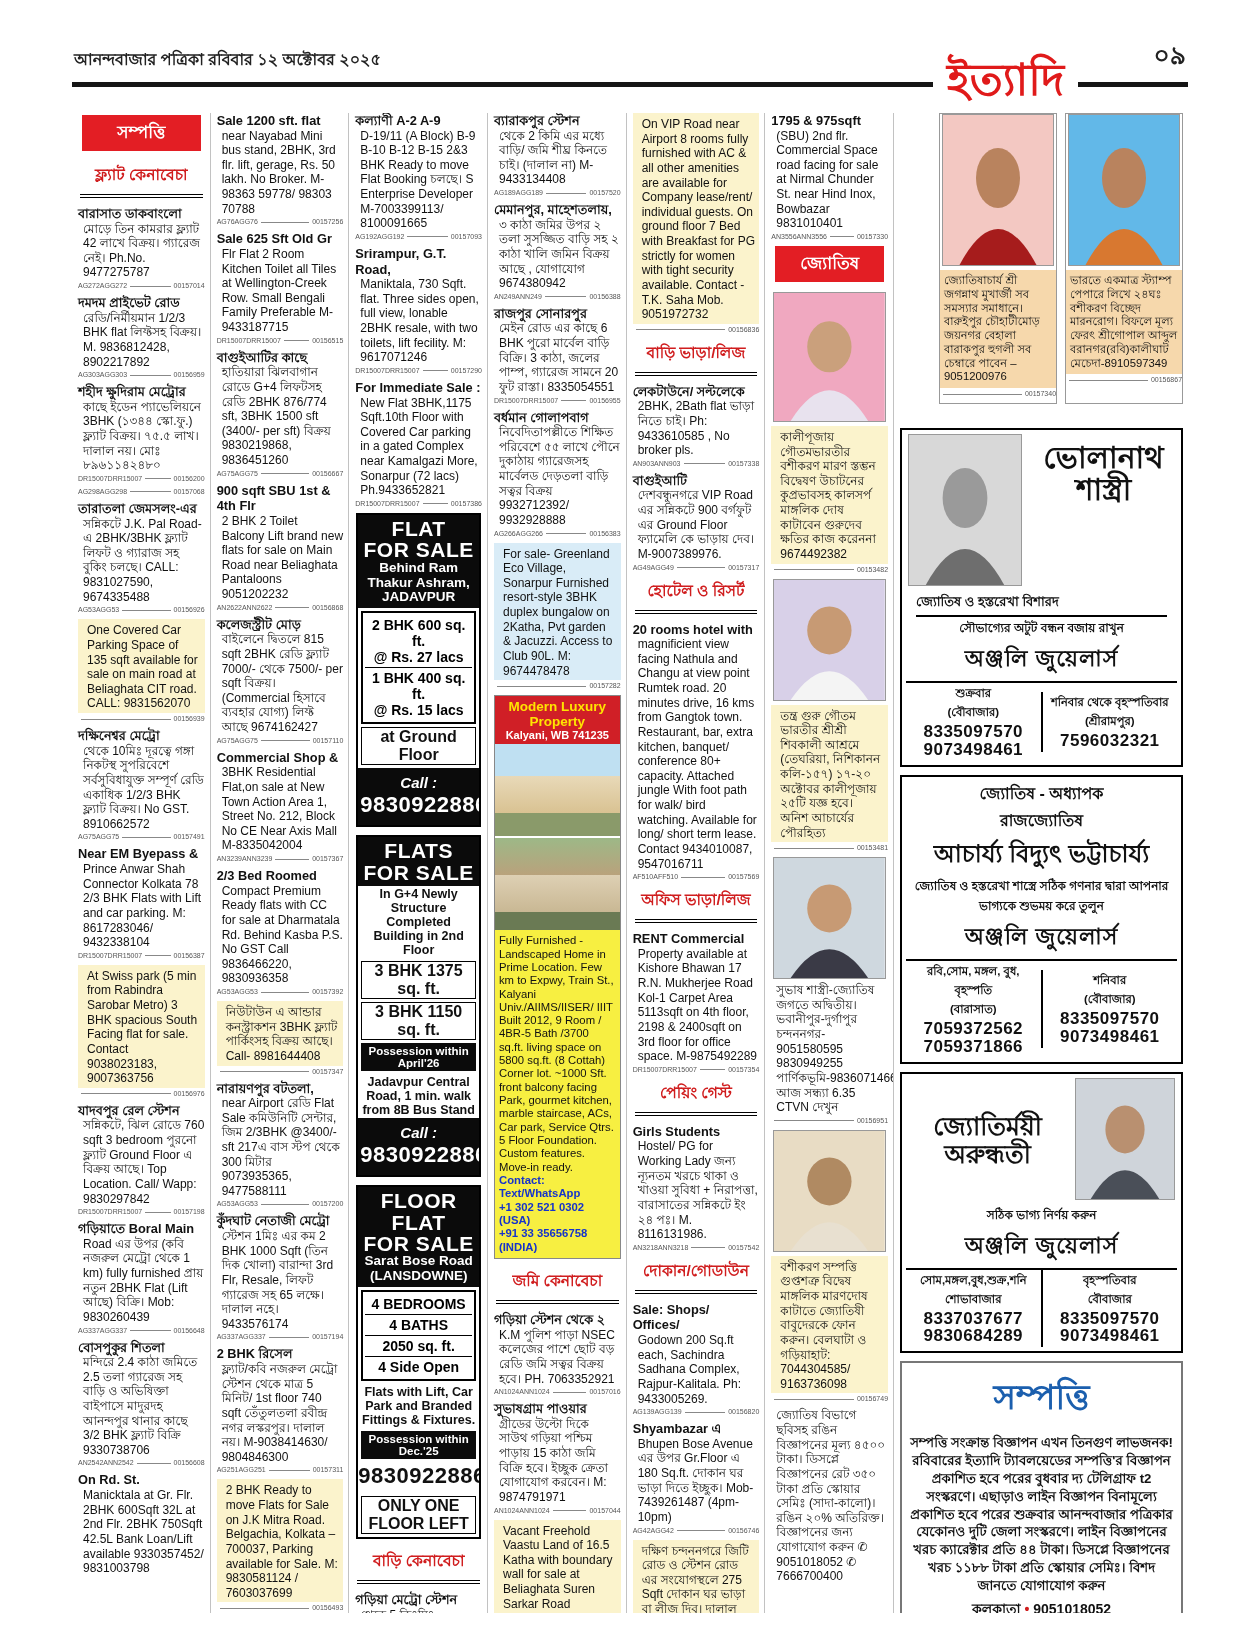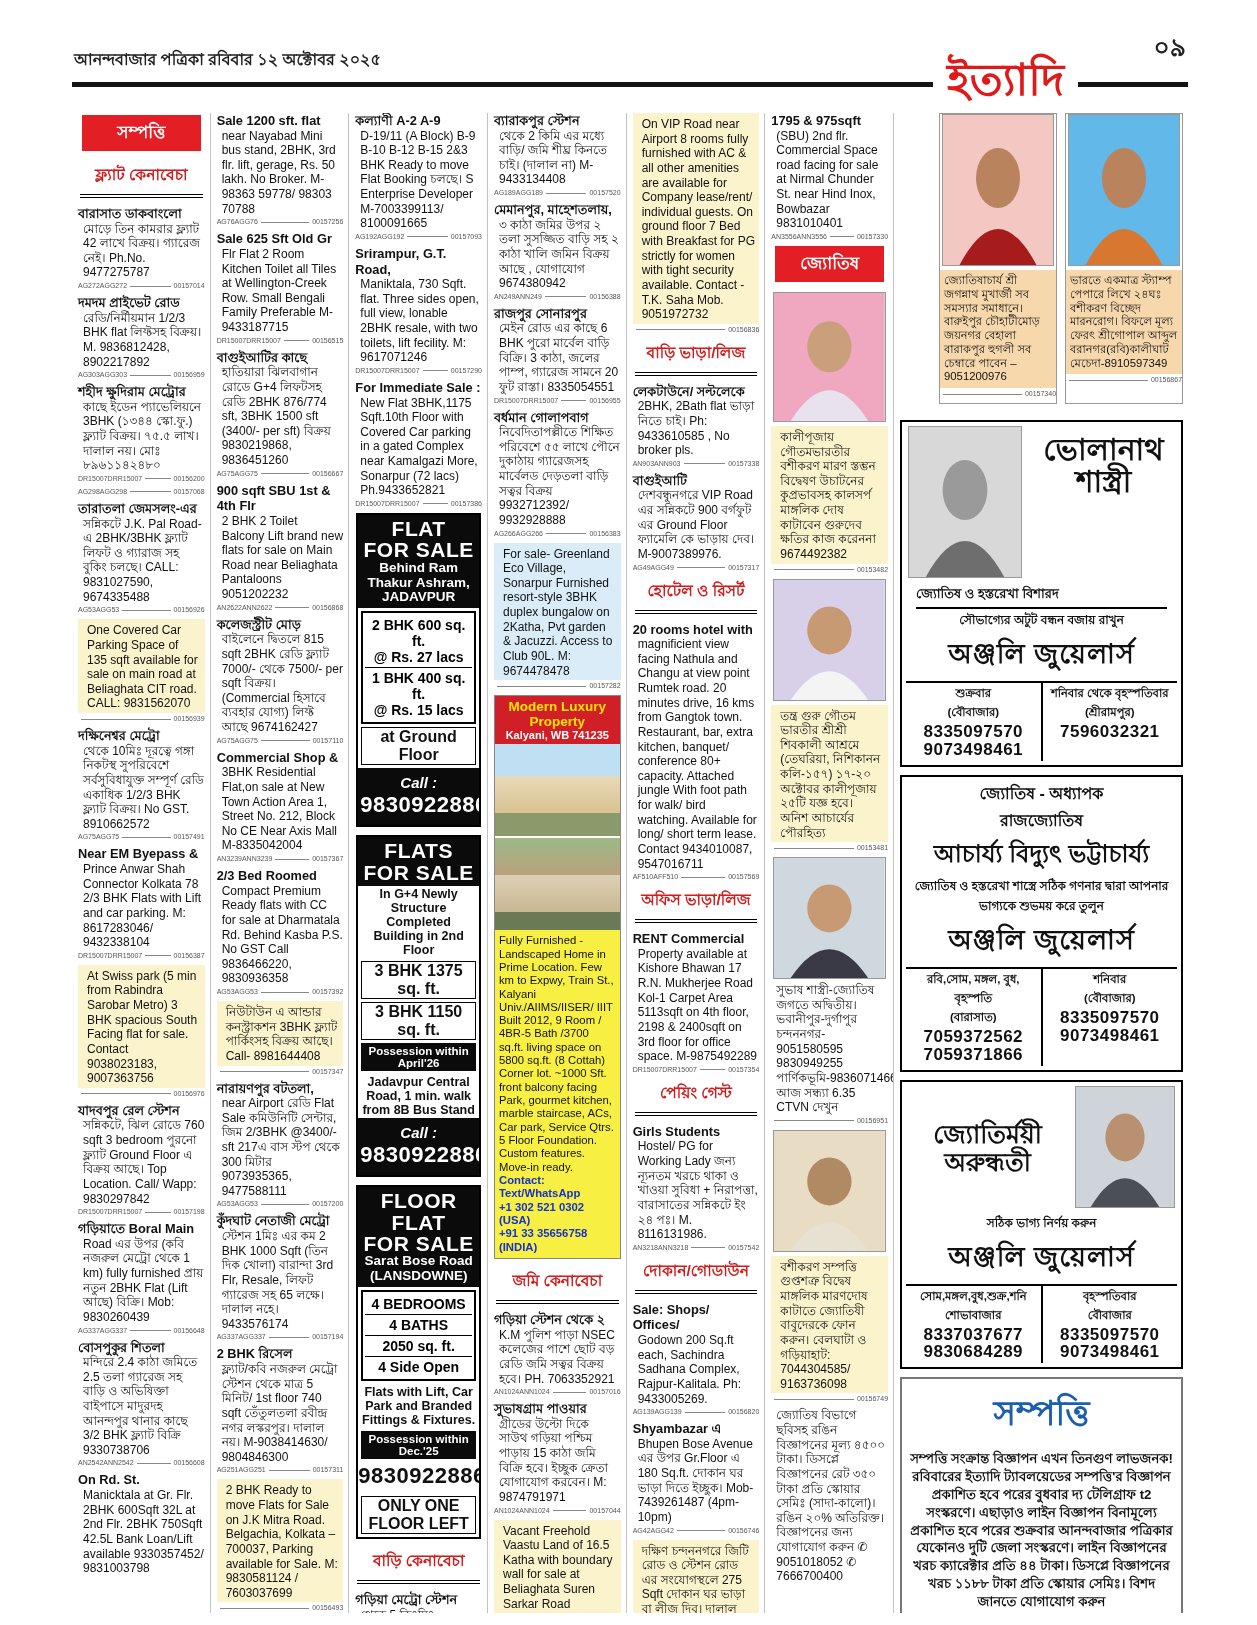--- a/index.html
+++ b/index.html
@@ -4,21 +4,21 @@
 <style>
   html,body{margin:0;padding:0;background:#e9e9e9;}
   .page{position:relative;width:1257px;height:1625px;background:#ffffff;margin:0 auto;
         font-family:"Liberation Sans","DejaVu Sans",sans-serif;color:#111;overflow:hidden;}
   .inner{position:absolute;left:72px;top:26px;width:1116px;}
   
   .header{position:relative;height:56px;border-bottom:5px solid #151515;}
   .masthead{position:absolute;left:2px;bottom:8px;font-size:16px;font-weight:bold;color:#222;}
   .hdr-title{position:absolute;right:110px;bottom:-20px;background:#fff;padding:0 14px;
              color:#e01a1a;font-size:44px;font-weight:bold;line-height:1;}
-  .hdr-pg{position:absolute;right:2px;bottom:11px;font-size:25px;font-weight:bold;color:#222;}
+  .hdr-pg{position:absolute;right:2px;bottom:3px;font-size:25px;font-weight:bold;color:#222;}
   
   .columns{display:flex;margin-top:26px;height:1500px;overflow:hidden;}
   .col{overflow:hidden;padding:0 5px 0 6px;}
   .col + .col{border-left:1px solid #c2c2c2;}
   .w-n{width:128px;}
   .w-6{width:118px;}
   .w-wide{width:286px;}
   
   .banner{background:#e31e24;color:#fff;text-align:center;font-weight:bold;font-size:17px;
           padding:4px 0;margin:2px 4px 10px 4px;}
@@ -49,31 +49,31 @@
   .borderline{border:1.5px solid #000;margin:3px;font-weight:bold;font-size:16px;padding:0;}
   
   .lux{border:1px solid #888;margin:4px 0 8px 0;overflow:hidden;}
   .lux-hd{background:#d01f26;text-align:center;padding:3px 0;}
   .lux-hd .l1{color:#ffe400;font-weight:bold;font-size:13.5px;}
   .lux-hd .l2{color:#fff;font-weight:bold;font-size:11px;}
   .lux-body{background:#f7ef41;font-size:11.3px;line-height:1.18;padding:4px;}
   .lux-contact{color:#1533cc;font-weight:bold;}
   .housephoto{height:92px;margin:0;}
   
-  .pair{display:flex;gap:8px;margin-bottom:16px;padding-left:39px;}
+  .pair{display:flex;gap:8px;margin-bottom:24px;padding-left:39px;}
   .pair .half{flex:1;border:1px solid #999;overflow:hidden;}
   .pair .cap{background:#f6d8ac;font-size:11.3px;line-height:1.22;padding:4px;}
   .bigad{border:2px solid #000;margin:0 0 8px 0;padding:4px;overflow:hidden;}
   .bigad .toprow{display:flex;gap:6px;}
   .bigad .bn-title{flex:1;text-align:center;font-weight:bold;font-size:30px;line-height:1.05;padding-top:8px;}
   .bigad .bn-sub{font-weight:bold;font-size:13px;border-bottom:2px solid #000;
                  padding-bottom:2px;margin:2px 10px;}
   .bigad .bn-tag{text-align:center;font-weight:bold;font-size:12px;margin:2px 0;}
-  .store{text-align:center;font-weight:bold;font-size:27px;letter-spacing:1px;margin:2px 0;}
-  .sched{display:flex;border-top:2px solid #000;margin-top:3px;}
+  .store{text-align:center;font-weight:bold;font-size:22px;letter-spacing:1px;margin:2px 0;}
+  .sched{display:flex;border-top:2px solid #000;margin-top:3px;align-items:center;}
   .sched .sc{flex:1;text-align:center;padding:2px;}
   .sched .sc + .sc{border-left:2px solid #000;}
   .sched .d{font-size:11.5px;font-weight:bold;}
   .sched .p{font-size:11.5px;font-weight:bold;}
   .sched .ph{font-size:17px;font-weight:bold;line-height:1.05;letter-spacing:.5px;}
   .jy-top{display:flex;gap:4px;align-items:center;}
   .jy-title{flex:1;text-align:center;font-weight:bold;font-size:25px;line-height:1.1;}
   .promo{border:2px solid #777;text-align:center;padding:6px 8px;overflow:hidden;}
   .promo .p-title{color:#1b5fae;font-weight:bold;font-size:34px;margin:2px 0 6px 0;}
   .promo .p-body{font-size:13.2px;line-height:1.35;font-weight:bold;}

